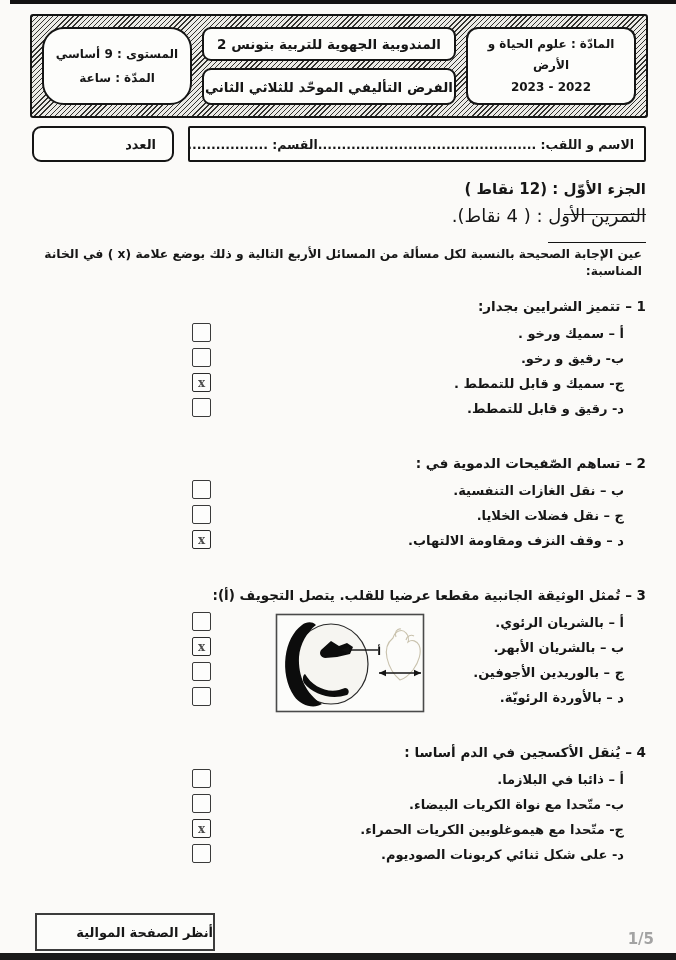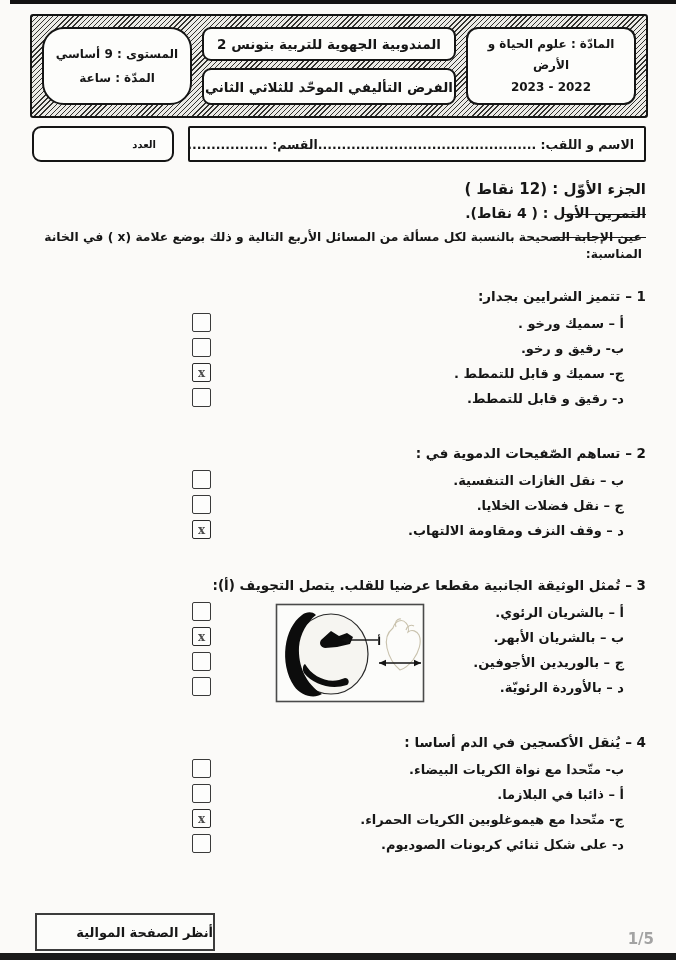--- a/index.html
+++ b/index.html
@@ -30,29 +30,29 @@
 
   
   .idrow{position:absolute;top:126px;right:30px;left:32px;height:36px;display:flex;gap:14px;}
   .name-box{
     flex:1;border:2px solid #141414;border-radius:2px;background:#fdfdfb;box-sizing:border-box;
     display:flex;align-items:center;padding:0 10px;font-size:12.5px;font-weight:700;
     white-space:nowrap;overflow:hidden;
   }
   .grade-box{
     width:142px;border:2px solid #141414;border-radius:9px;background:#fdfdfb;box-sizing:border-box;
-    display:flex;align-items:center;padding:0 16px;font-size:10px;font-weight:700;
+    display:flex;align-items:center;padding:0 16px;font-size:13px;font-weight:700;
   }
 
   
   .content{position:absolute;top:180px;right:28px;left:28px;}
   .part-title{font-size:15px;font-weight:700;margin:0 2px 7px 0;}
-  .ex-title{font-size:14px;font-weight:700;margin:0 2px 8px 0;}
+  .ex-title{font-size:18px;font-weight:400;margin:0 2px 20px 0;}
   .u{border-bottom:1.7px solid #141414;padding-bottom:16px;}
-  .instruction{font-size:12.3px;font-weight:600;margin:0 6px 26px 0;line-height:1.35;}
+  .instruction{font-size:12.3px;font-weight:600;margin:0 6px 19px 0;line-height:1.35;}
 
   .question{margin-bottom:34px;}
   .q-title{font-size:13.5px;font-weight:700;margin:0 2px 7px 0;}
   .opts{position:relative;}
   .opt{position:relative;height:25px;display:flex;align-items:center;padding-right:24px;
        font-size:13px;font-weight:600;}
   .chk{
     position:absolute;left:164px;top:2px;width:19px;height:19px;box-sizing:border-box;
     border:1.7px solid #3a3a3a;border-radius:2px;background:#fdfdfc;
     display:flex;align-items:center;justify-content:center;
@@ -213,26 +213,26 @@
       </g>
     </svg>
   </div>
 </div>
   </section>
 
   <section class="question">
     <h3 class="q-title">4 – يُنقل الأكسجين في الدم أساسا :</h3>
     <div class="opts">
   <div class="opt">
+    <span class="opt-label">أ – ذائبا في البلازما.</span>
+    <span class="chk"></span>
+  </div>
+
+  <div class="opt">
     <span class="opt-label">ب- متّحدا مع نواة الكريات البيضاء.</span>
-    <span class="chk"></span>
-  </div>
-
-  <div class="opt">
-    <span class="opt-label">أ – ذائبا في البلازما.</span>
     <span class="chk"></span>
   </div>
 
   <div class="opt">
     <span class="opt-label">ج- متّحدا مع هيموغلوبين الكريات الحمراء.</span>
     <span class="chk checked">x</span>
   </div>
 
   <div class="opt">
     <span class="opt-label">د- على شكل ثنائي كربونات الصوديوم.</span>

